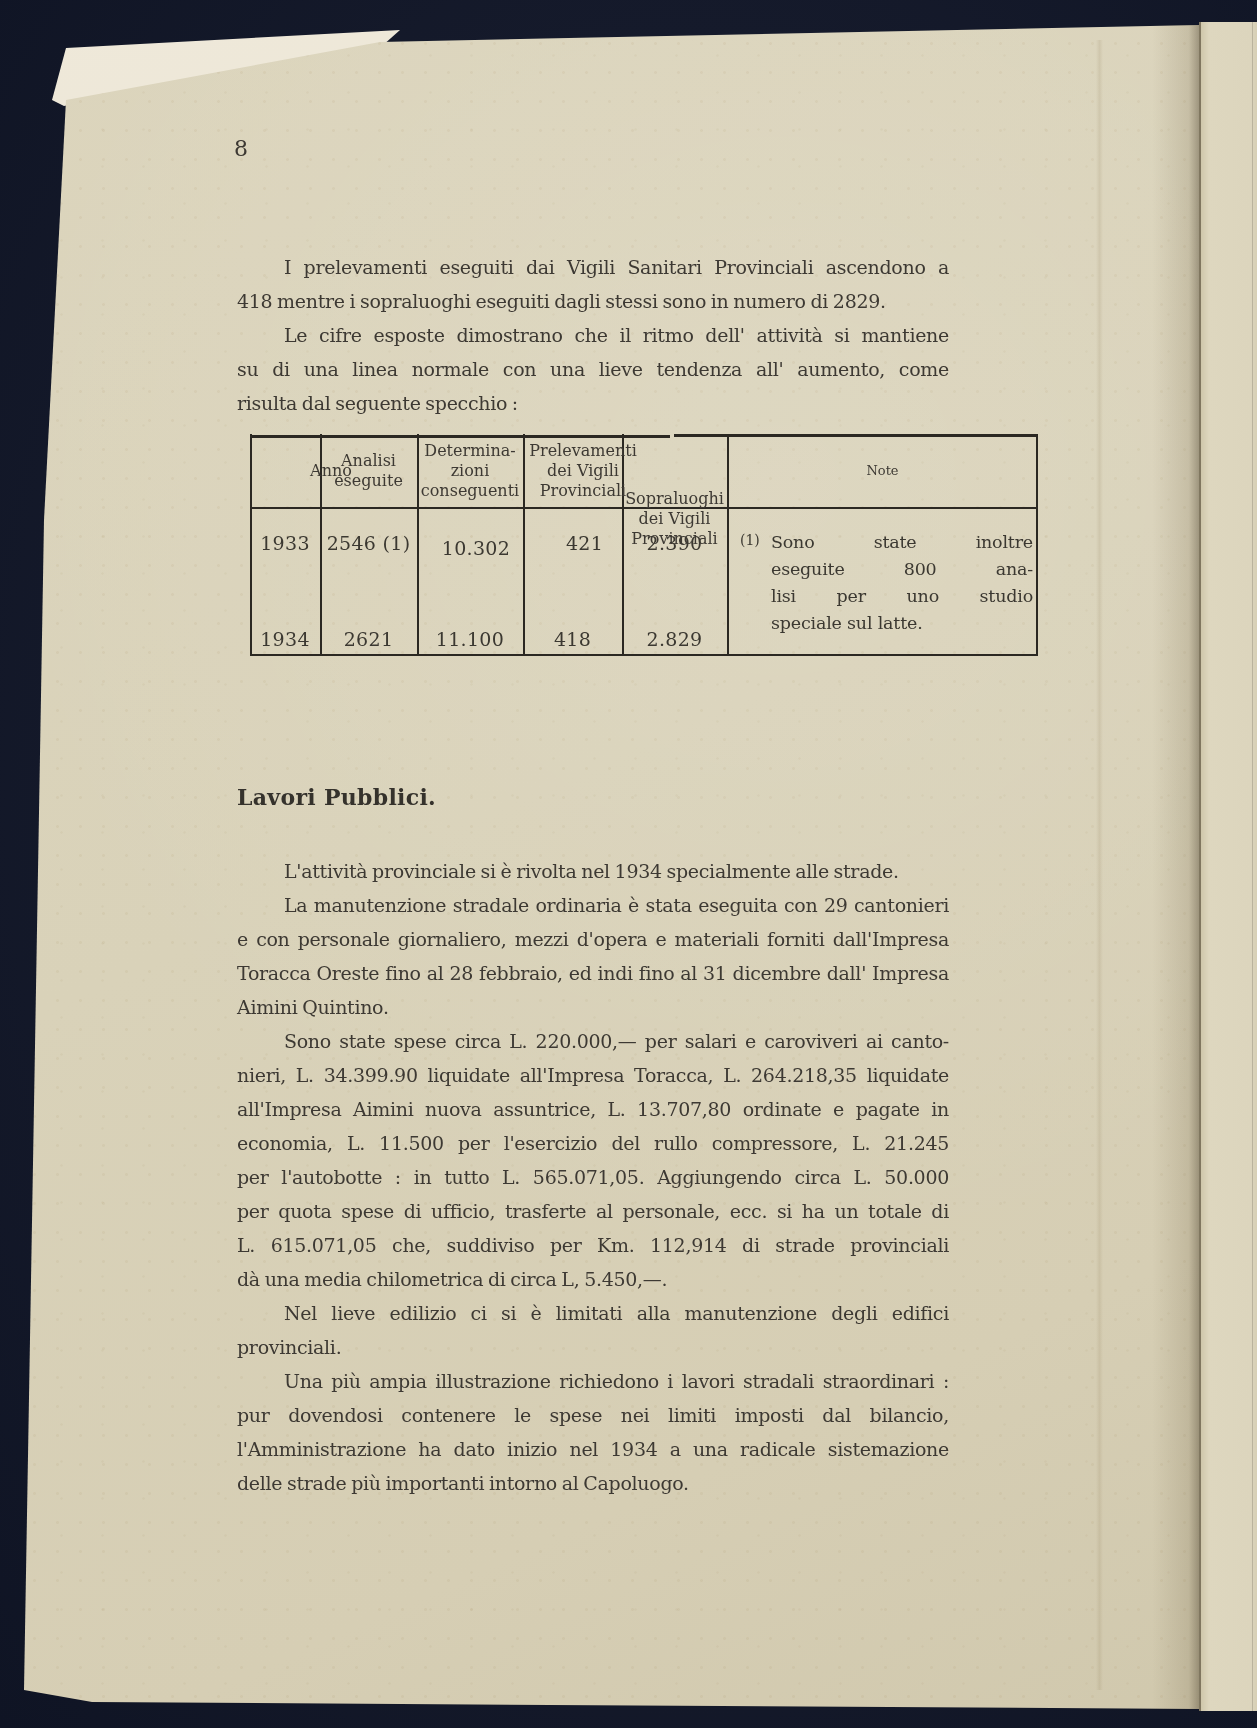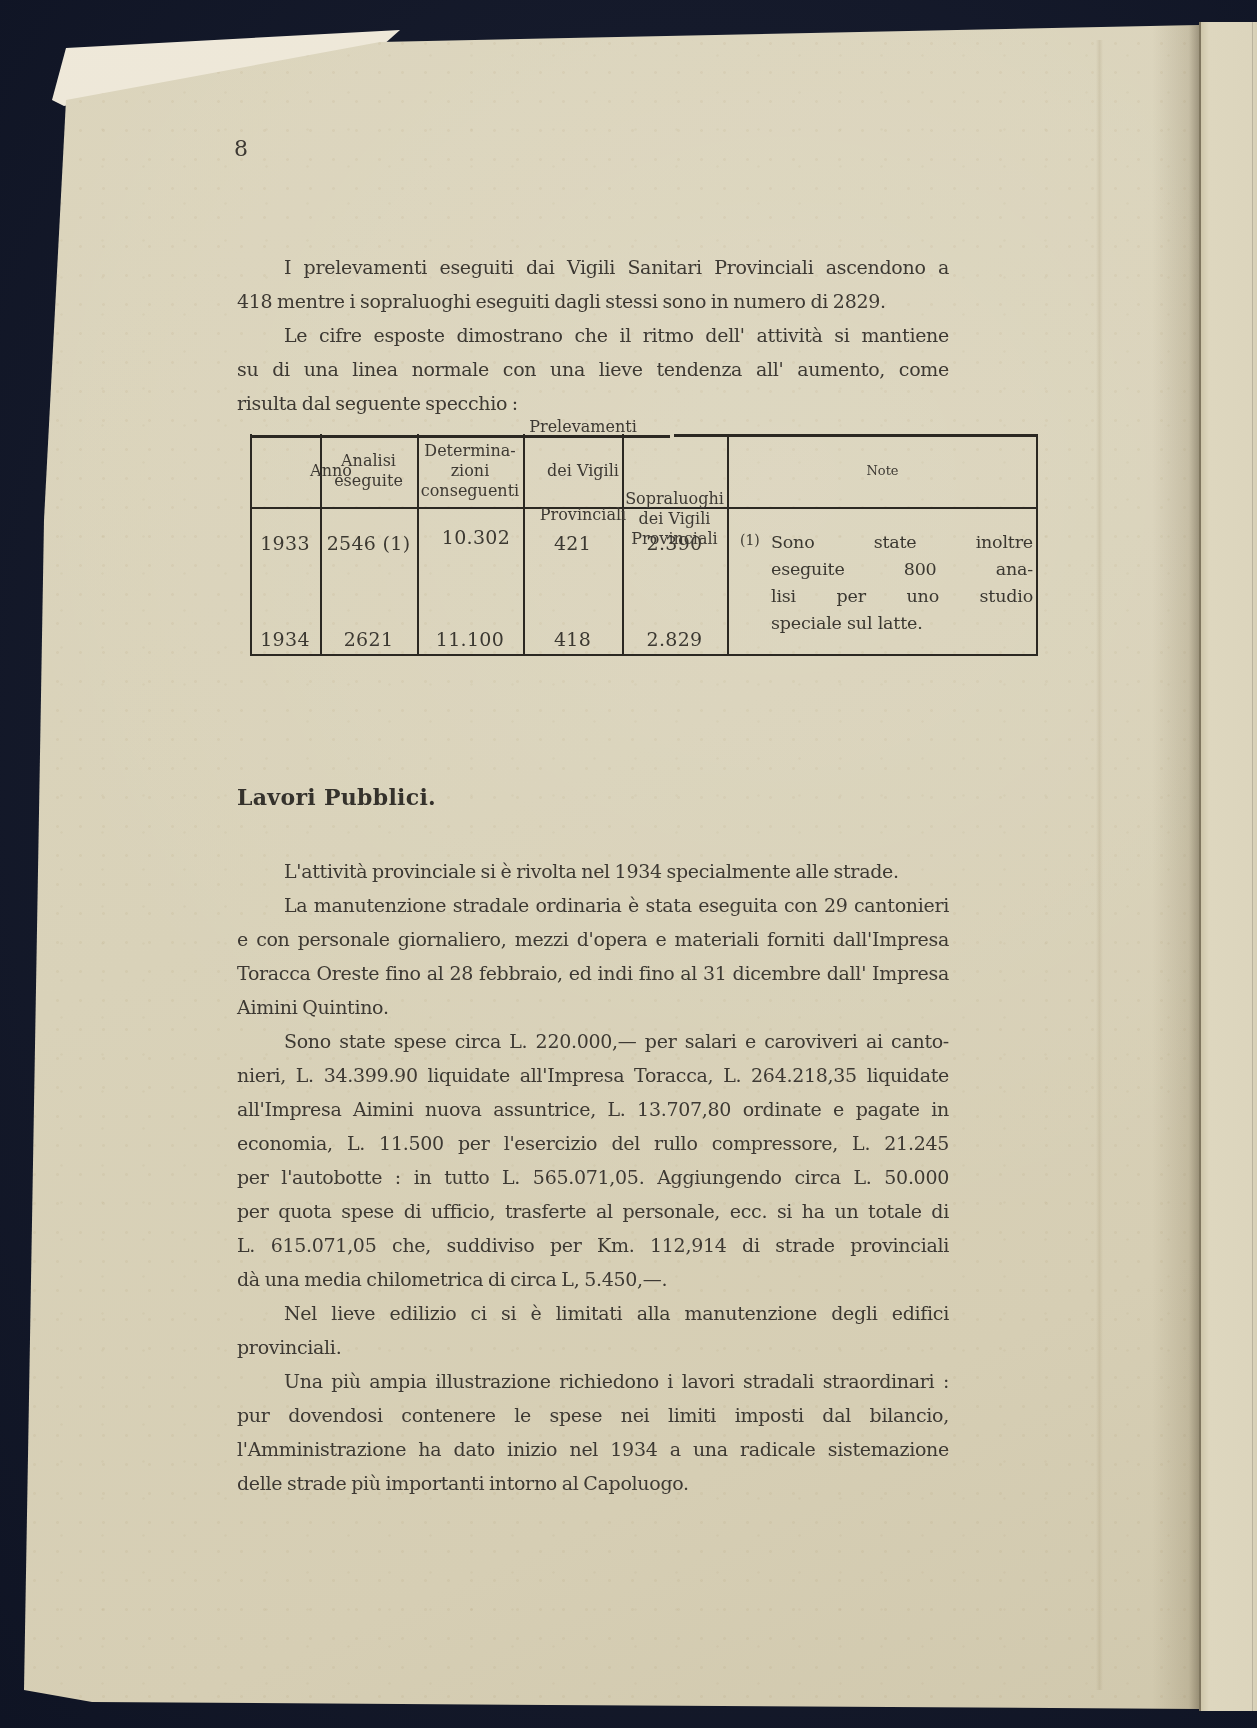--- a/index.html
+++ b/index.html
@@ -104,37 +104,37 @@
         </div>
         <div class="hcell" style="left: 70px; width: 97px;">
           <div class="hline">Analisi</div>
           <div class="hline">eseguite</div>
         </div>
         <div class="hcell" style="left: 167px; width: 106px;">
           <div class="hline">Determina-</div>
           <div class="hline">zioni</div>
           <div class="hline">conseguenti</div>
         </div>
-        <div class="hcell" style="left: 273px; width: 120px; gap: 24px;">
+        <div class="hcell" style="left: 273px; width: 120px;">
           <div class="hline">Prelevamenti</div>
           <div class="hline">dei Vigili</div>
           <div class="hline">Provinciali</div>
         </div>
         <div class="hcell" style="left: 372px; width: 105px; margin-top: 48px;">
           <div class="hline">Sopraluoghi</div>
           <div class="hline">dei Vigili</div>
           <div class="hline">Provinciali</div>
         </div>
         <div class="hcell italic" style="left: 477px; width: 311px;">
           <div class="hline">Note</div>
         </div>
         <div class="vcell" style="left: 0px; width: 70px; top: 98px;">1933</div>
         <div class="vcell" style="left: 70px; width: 97px; top: 98px;">2546 (1)</div>
-        <div class="vcell" style="left: 167px; width: 118px; top: 92px;">10.302</div>
-        <div class="vcell" style="left: 273px; width: 99px; top: 98px;">421</div>
+        <div class="vcell" style="left: 167px; width: 118px; top: 103px;">10.302</div>
+        <div class="vcell" style="left: 273px; width: 99px; top: 98px; padding-left: 12px;">421</div>
         <div class="vcell" style="left: 372px; width: 105px; top: 98px;">2.390</div>
         <div class="vcell" style="left: 0px; width: 70px; top: 194px;">1934</div>
         <div class="vcell" style="left: 70px; width: 97px; top: 194px;">2621</div>
         <div class="vcell" style="left: 167px; width: 106px; top: 194px;">11.100</div>
         <div class="vcell" style="left: 273px; width: 99px; top: 194px;">418</div>
         <div class="vcell" style="left: 372px; width: 105px; top: 194px;">2.829</div>
         <div class="notecell" style="left: 490px; top: 95px; width: 295px;">
           <span class="nmark">(1)</span>
           <div class="nlines">
             <div class="nline">Sono state inoltre</div>

